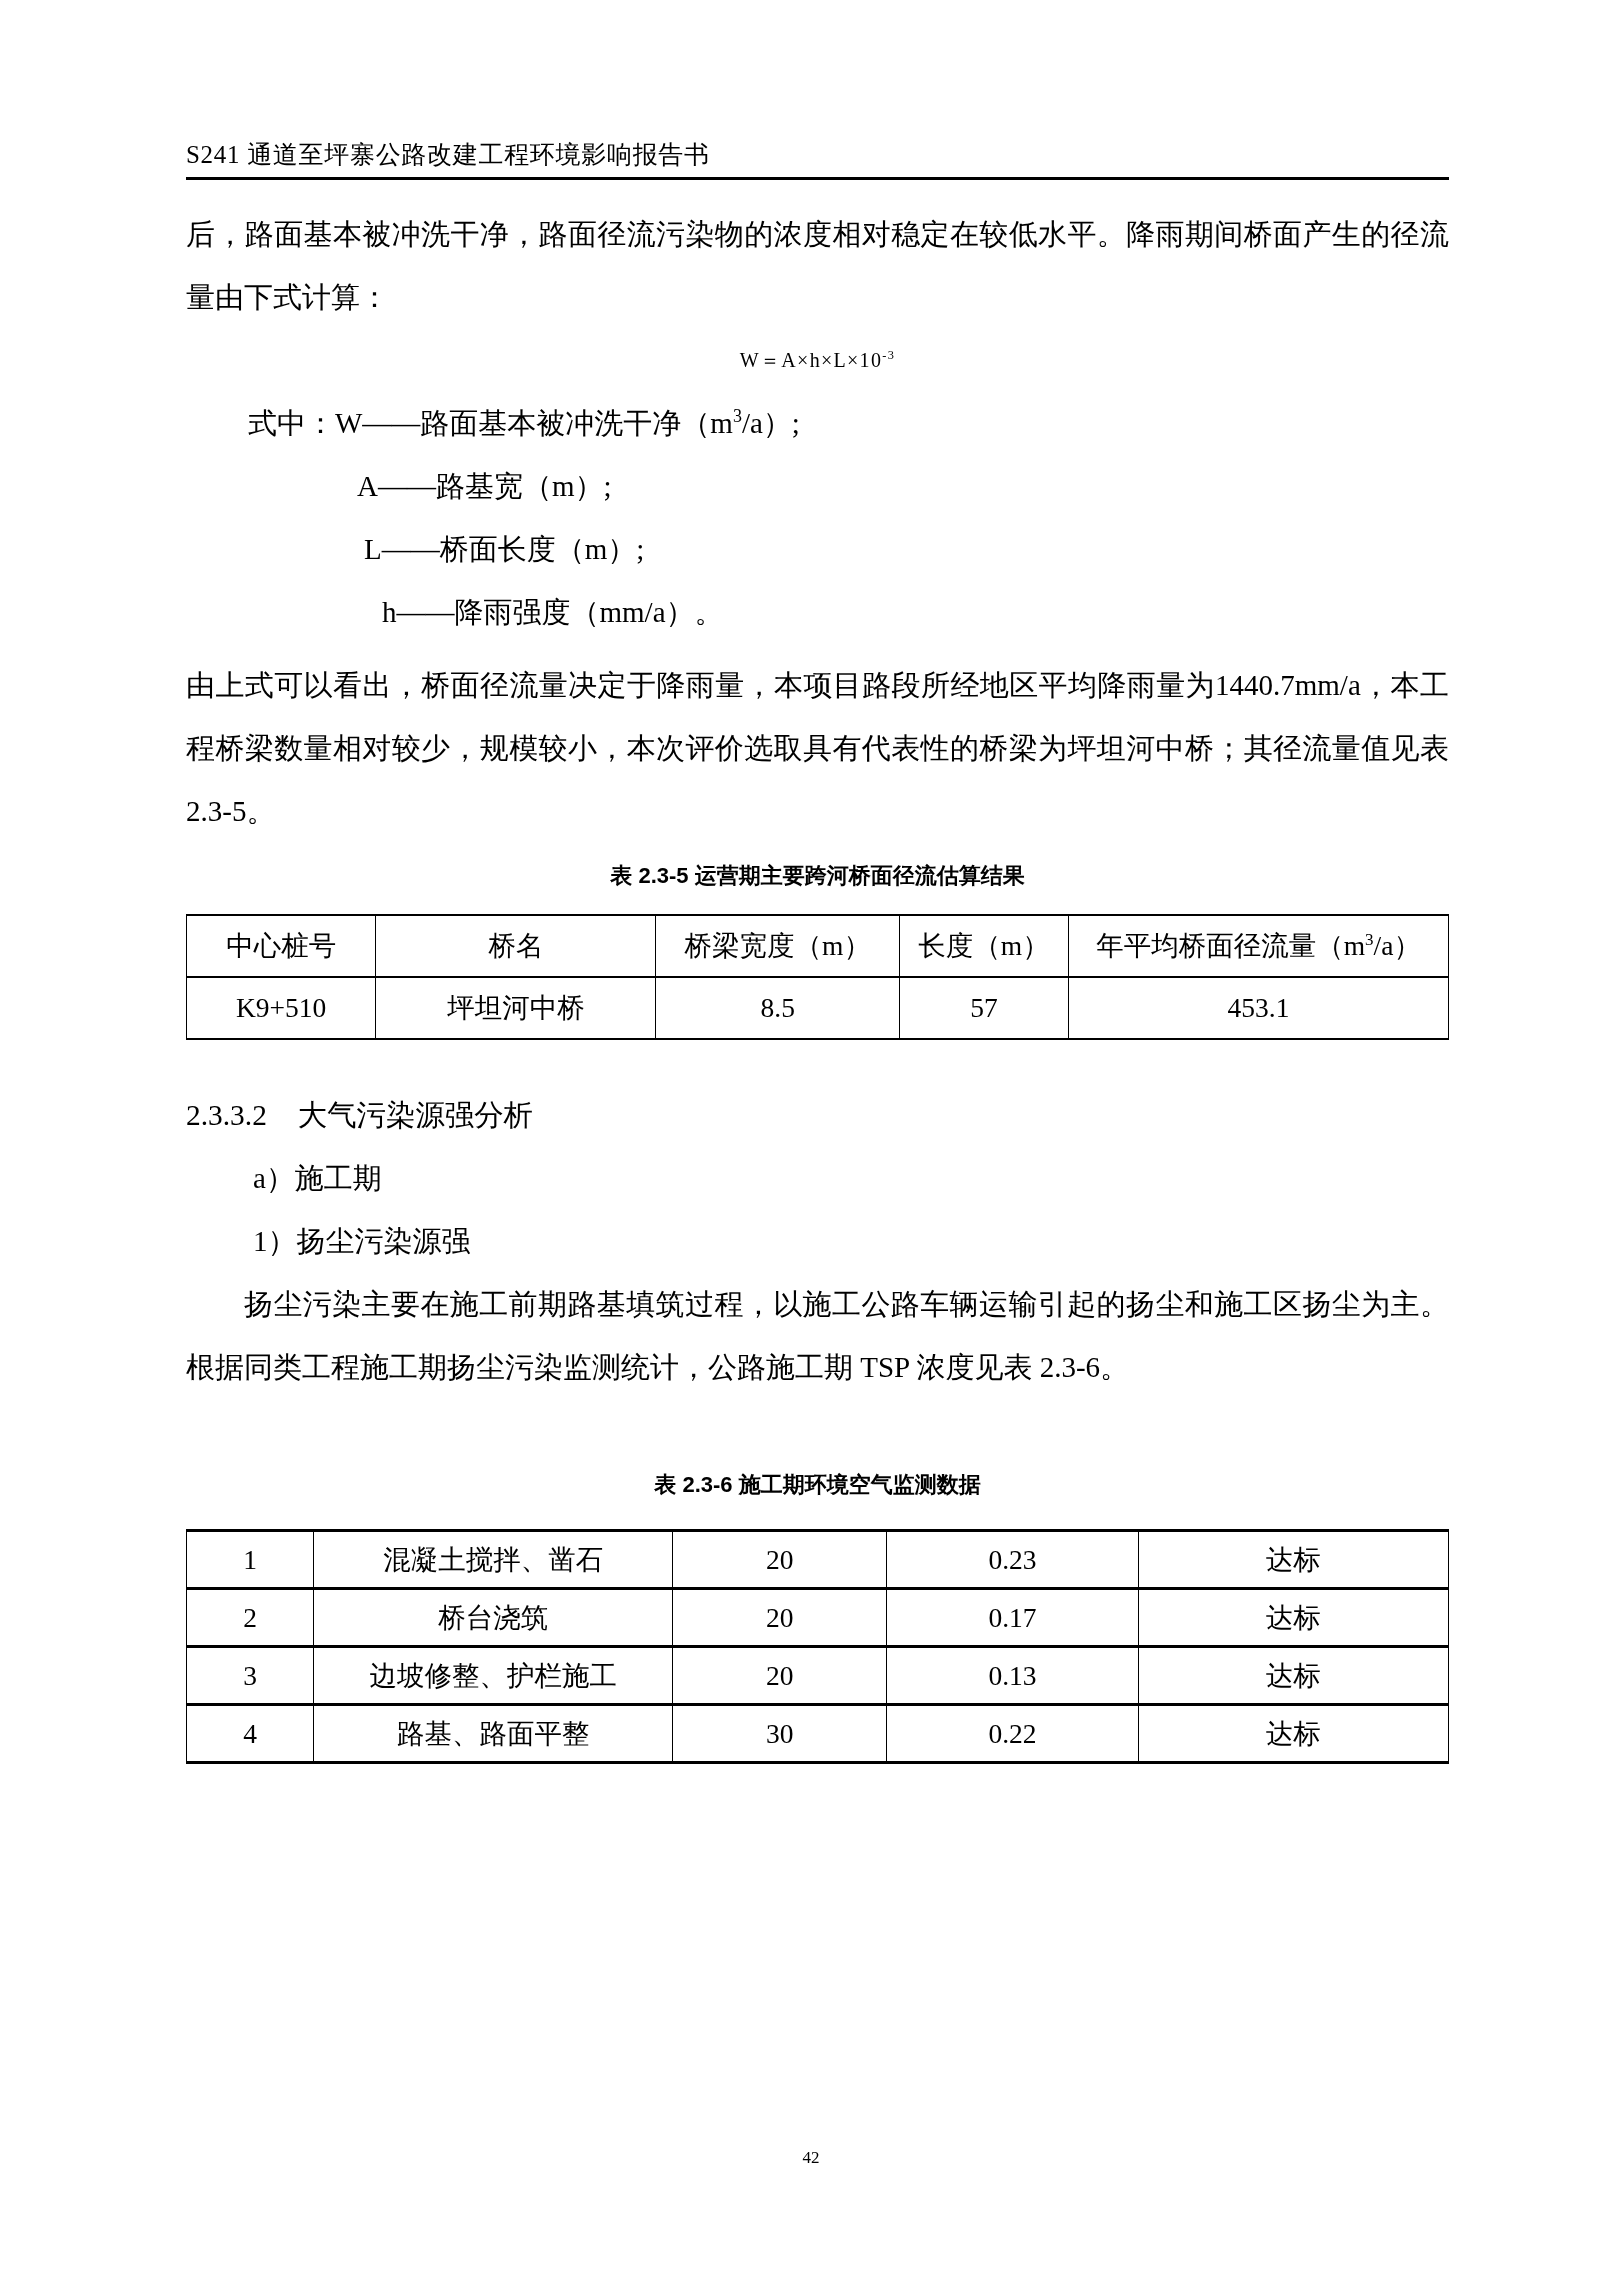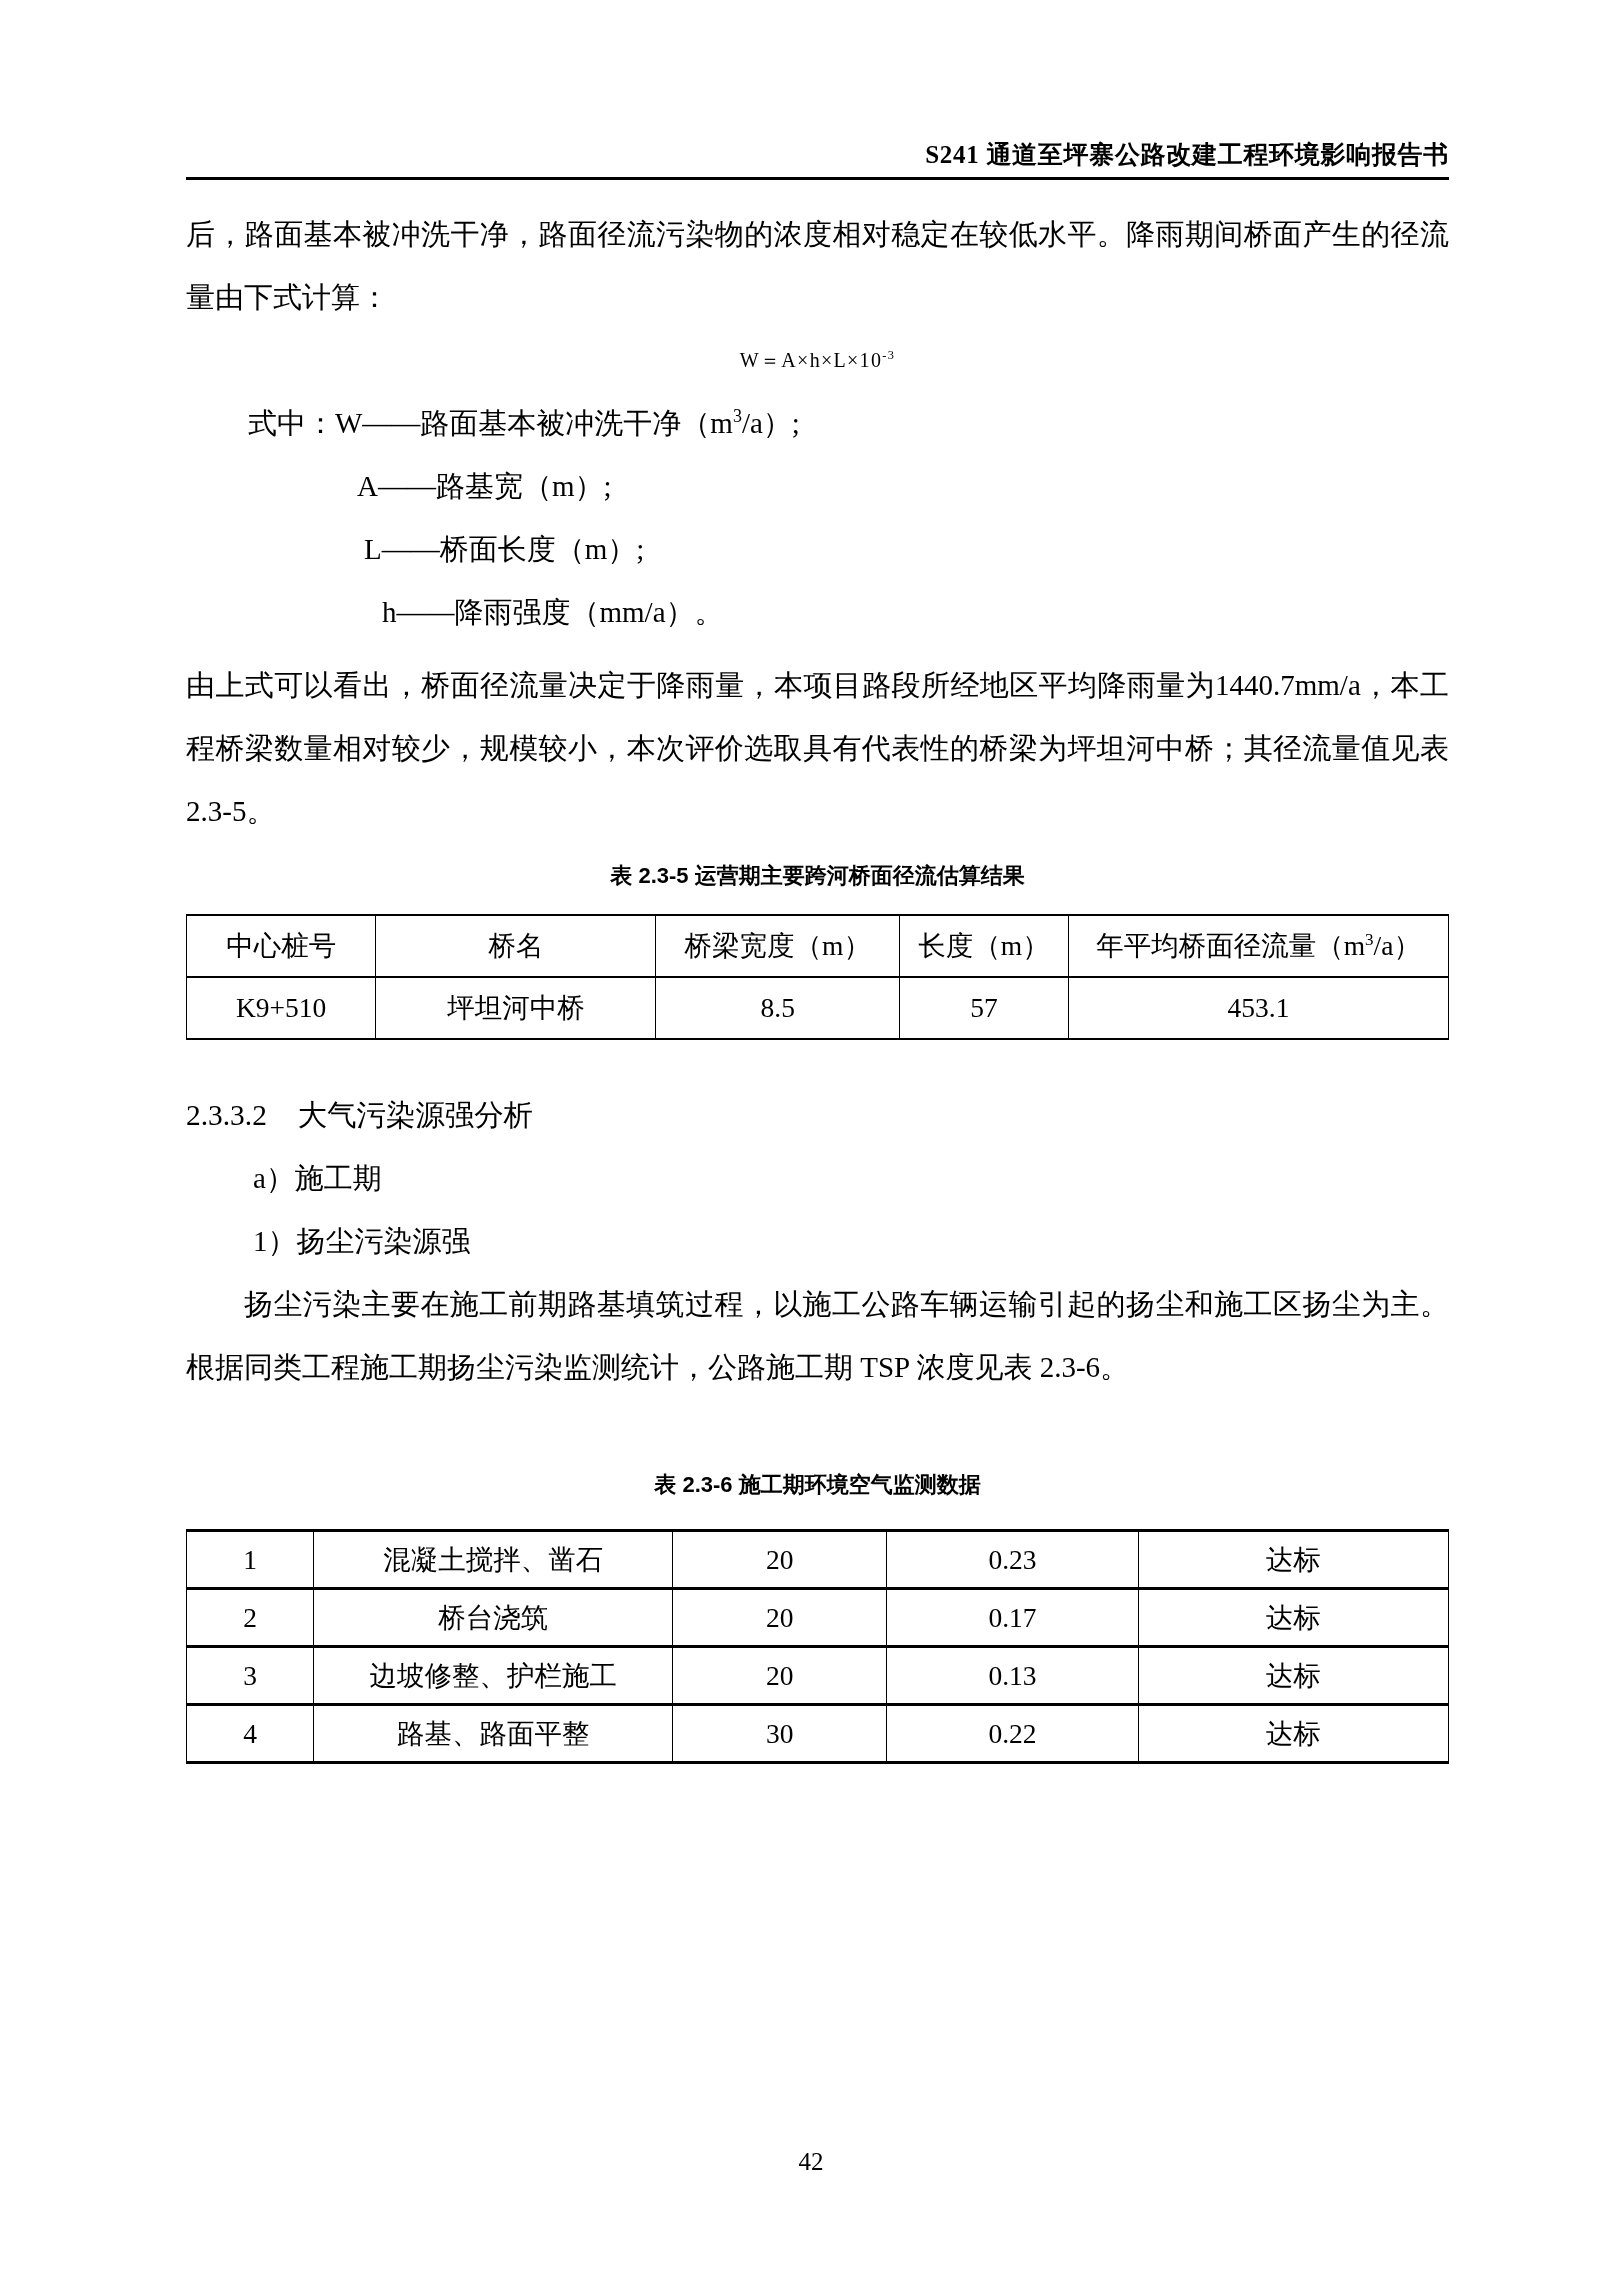--- a/index.html
+++ b/index.html
@@ -16,25 +16,24 @@
     width: 1622px;
     height: 2295px;
     padding: 0 173px 0 186px;
     overflow: hidden;
   }
   
   .page-header {
     padding-top: 140px;
     padding-bottom: 6.5px;
     border-bottom: 3.9px solid #000000;
-    text-align: right;
+    text-align: left;
     font-size: 25px;
     line-height: 30px;
     letter-spacing: 0.7px;
-    font-weight: bold;
   }
   
   .para {
     font-size: 29px;
     line-height: 63px;
     text-align: justify;
     text-justify: inter-ideograph;
   }
   .para.indent { text-indent: 58px; }
   .p1 { margin-top: 23.6px; }
@@ -84,21 +83,21 @@
   }
   .table-t5 td { border-top: 2.6px solid #000; border-bottom: 2.6px solid #000; height: 62px; }
   .table-t6 td { border-top: 3.3px solid #000; border-bottom: 3.3px solid #000; height: 58px; }
   .table-t6 tr.hdr td { height: 73px; line-height: 34px; }
   
   .page-footer {
     position: absolute;
     left: 0; top: 2148px;
     width: 1622px;
     text-align: center;
-    font-size: 25px;
+    font-size: 17px;
   }
 </style>
 </head>
 <body>
 
 <div class="page">
 
   <div class="page-header">
     <span>S241 通道至坪寨公路改建工程环境影响报告书</span>
   </div>

